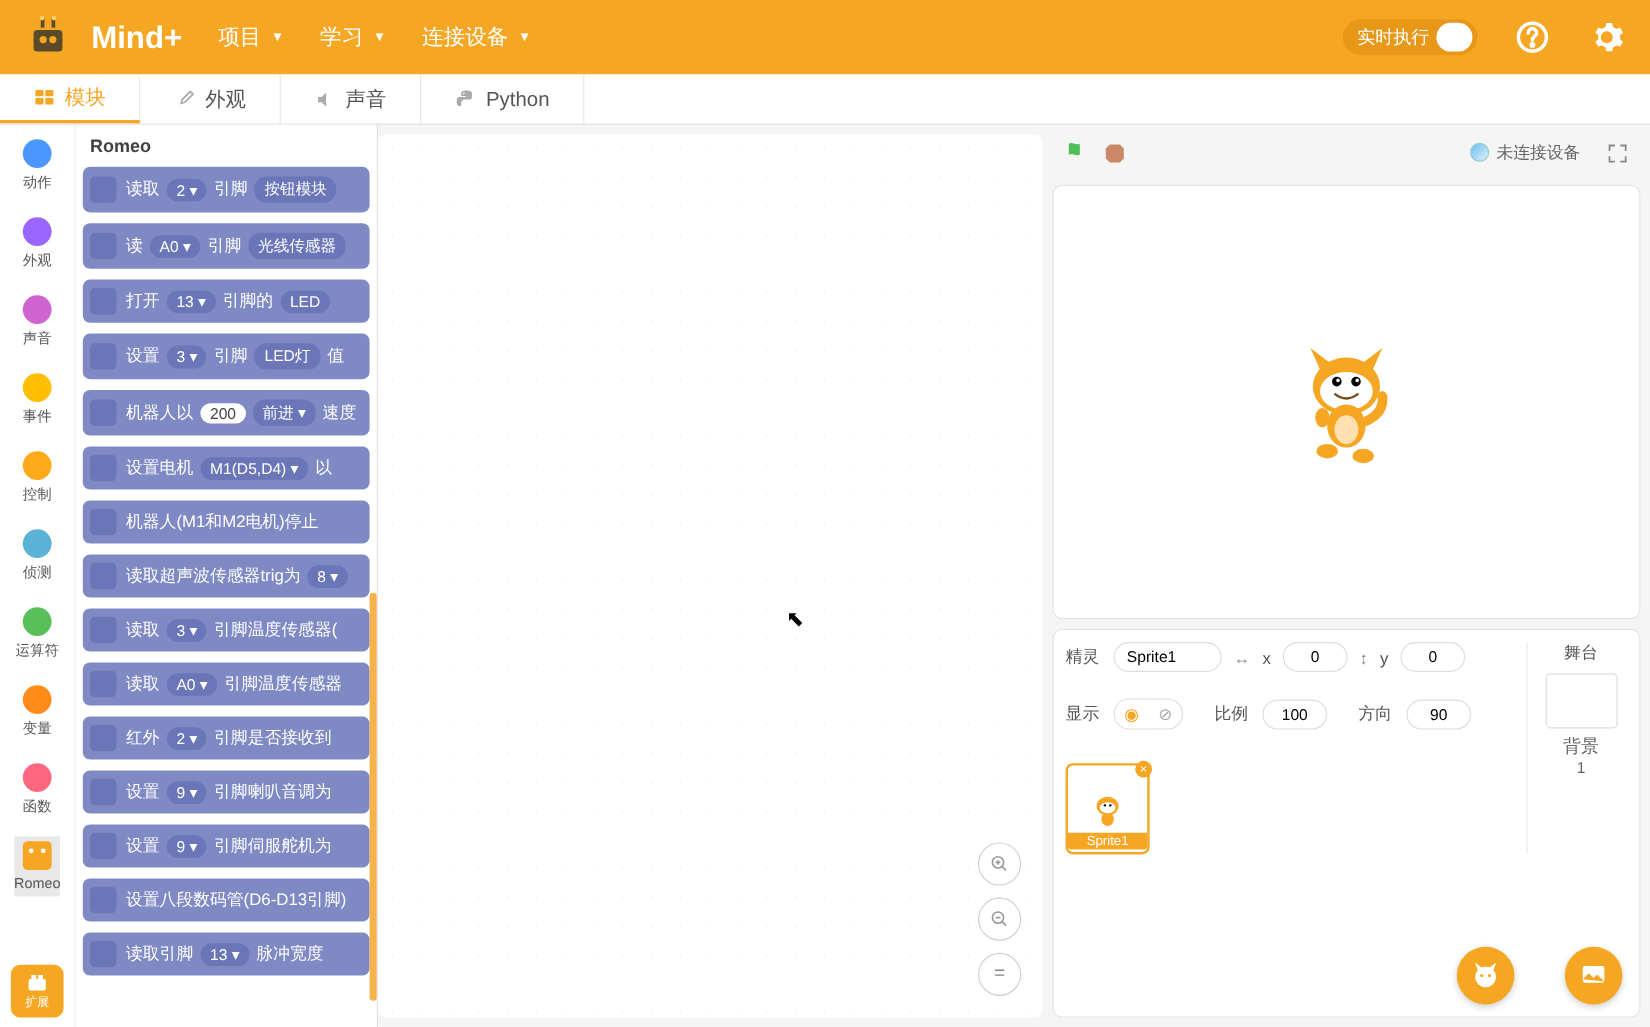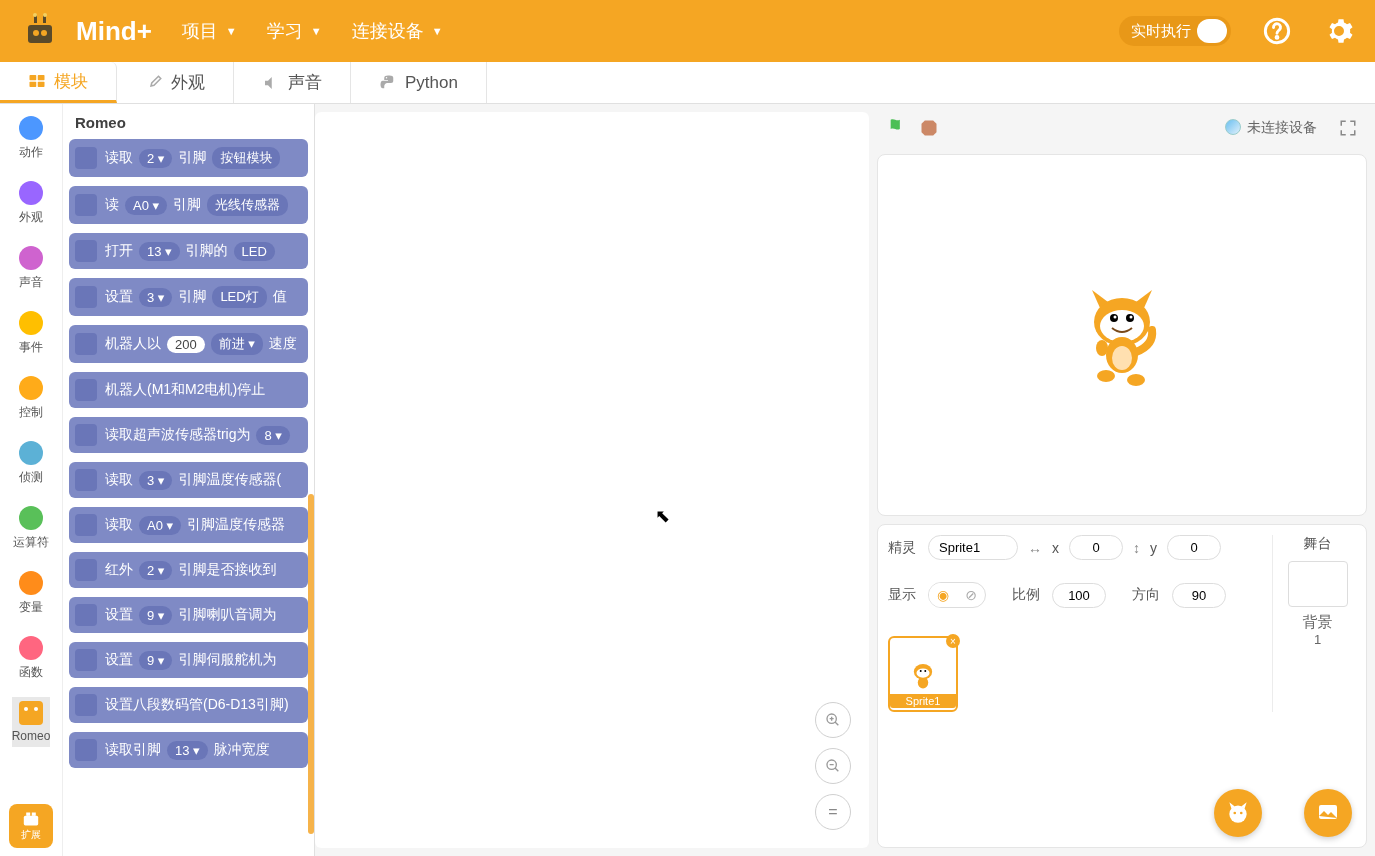--- a/index.html
+++ b/index.html
@@ -253,20 +253,25 @@
           <span class="badge">3 ▾</span>
           <span>引脚</span>
           <span class="badge">LED灯</span>
           <span>值</span>
         </div>
         <div class="block">
           <span>机器人以</span>
           <span class="oval">200</span>
           <span class="badge">前进 ▾</span>
           <span>速度</span>
+        </div>
+        <div class="block">
+          <span>设置电机</span>
+          <span class="badge">M1(D5,D4) ▾</span>
+          <span>以</span>
         </div>
         <div class="block">
           <span>机器人(M1和M2电机)停止</span>
         </div>
         <div class="block">
           <span>读取超声波传感器trig为</span>
           <span class="badge">8 ▾</span>
         </div>
         <div class="block">
           <span>读取</span>

